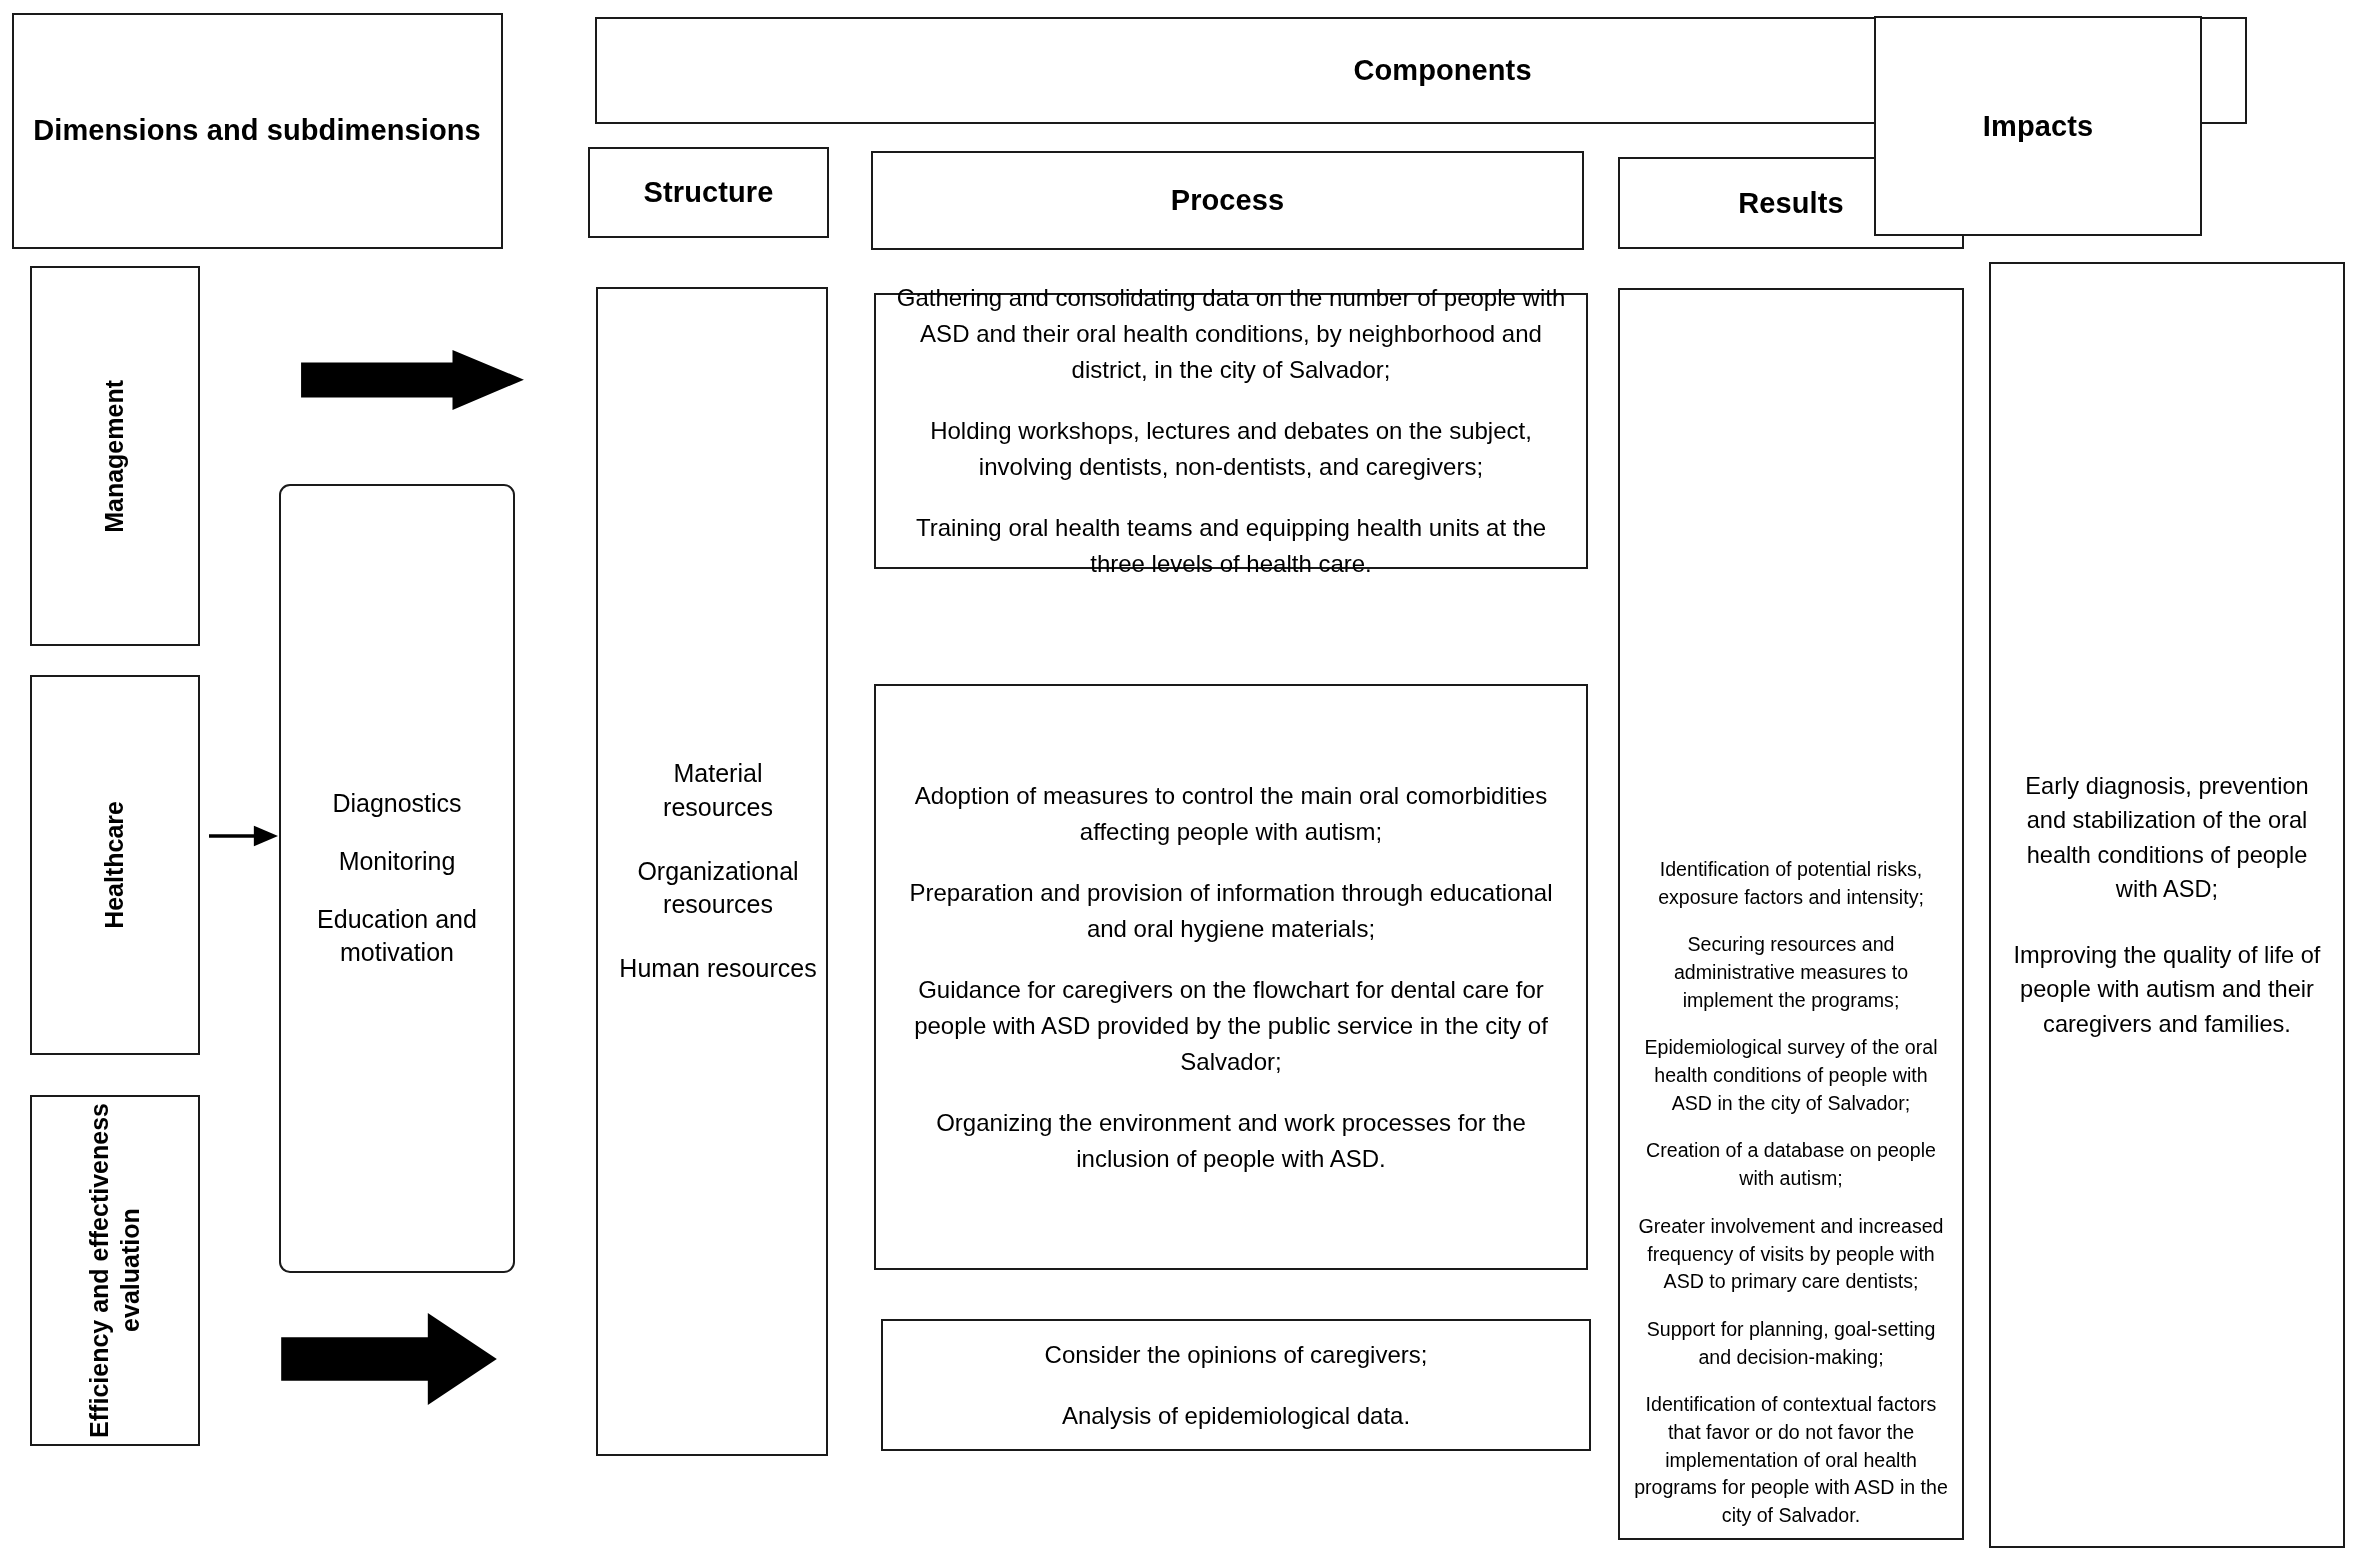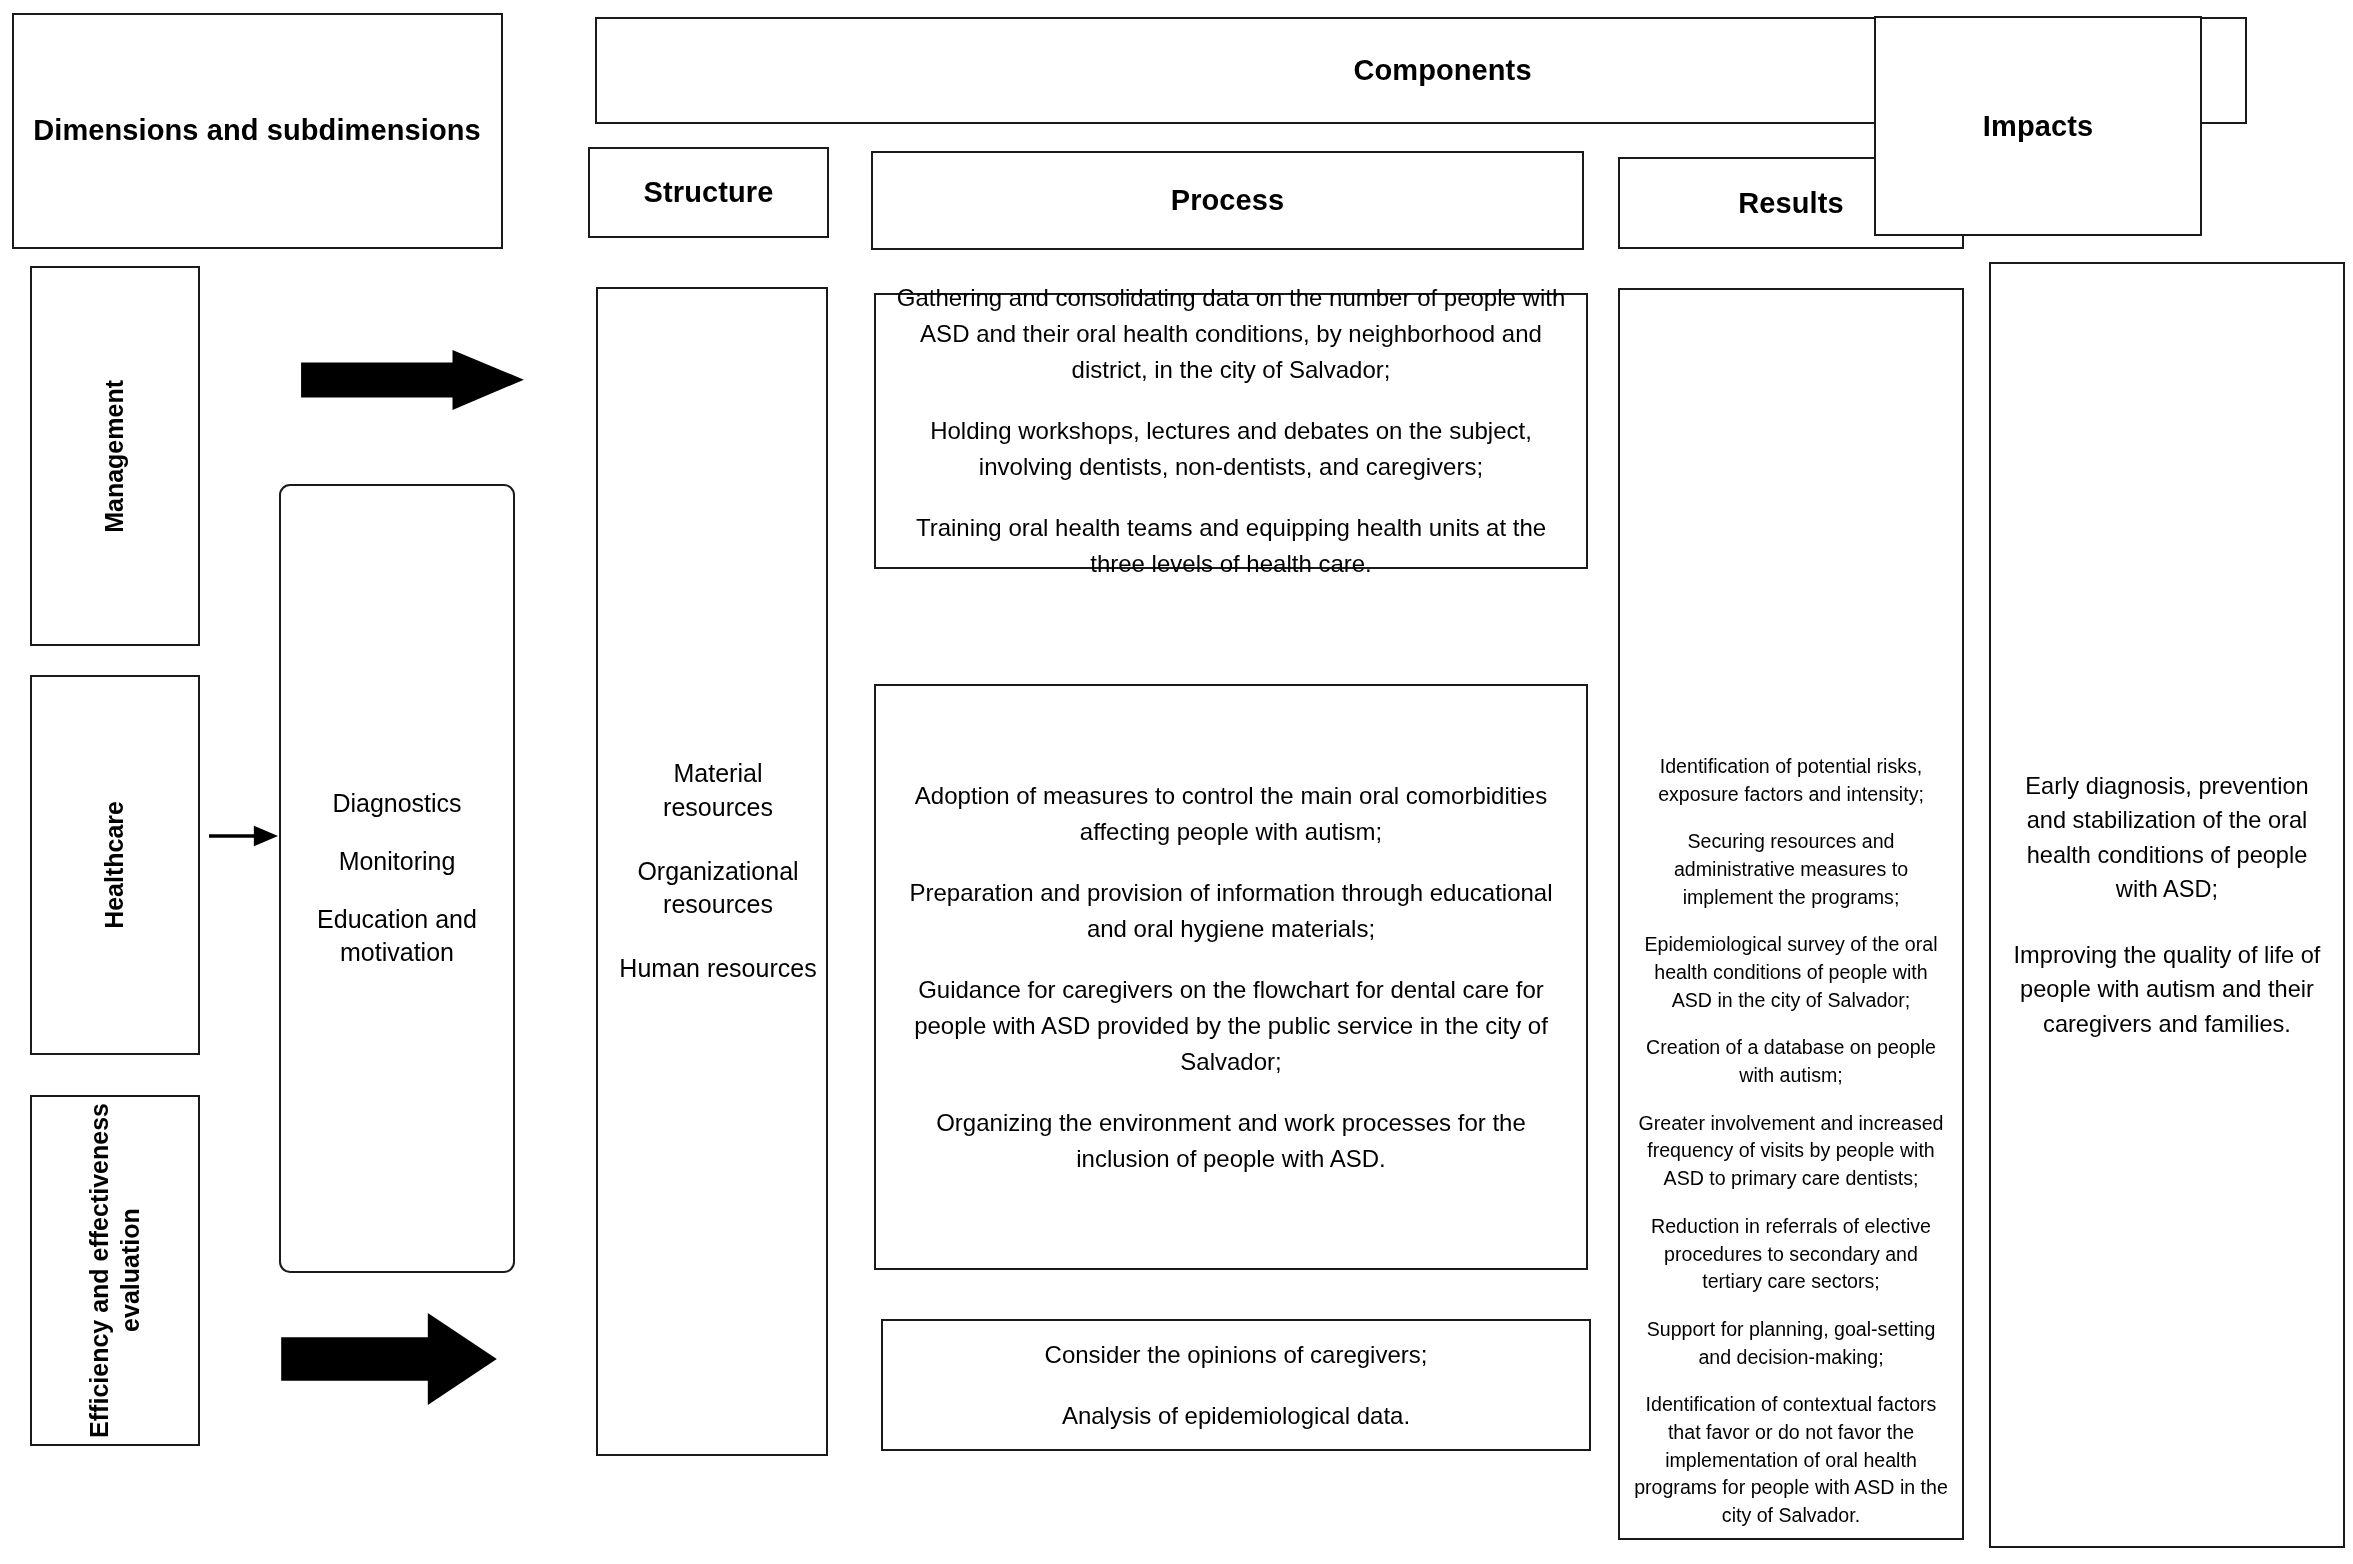--- a/index.html
+++ b/index.html
@@ -192,21 +192,20 @@
     <span class="hdr-label">Results</span>
   </div>
 
   <div class="box" style="left:1618px; top:288px; width:346px; height:1252px; align-items:flex-end;">
     <div class="results-text">
       <p>Identification of potential risks, exposure factors and intensity;</p>
       <p>Securing resources and administrative measures to implement the programs;</p>
       <p>Epidemiological survey of the oral health conditions of people with ASD in the city of Salvador;</p>
       <p>Creation of a database on people with autism;</p>
       <p>Greater involvement and increased frequency of visits by people with ASD to primary care dentists;</p>
-      <p>Reduction in referrals of elective procedures to secondary and tertiary care sectors;</p>
       <p>Support for planning, goal-setting and decision-making;</p>
       <p>Identification of contextual factors that favor or do not favor the implementation of oral health programs for people with ASD in the city of Salvador.</p>
     </div>
   </div>
 
   <div class="box" style="left:1874px; top:16px; width:328px; height:220px;">
     <span class="hdr-label">Impacts</span>
   </div>
 
   <div class="box" style="left:1989px; top:262px; width:356px; height:1286px; align-items:center;">

